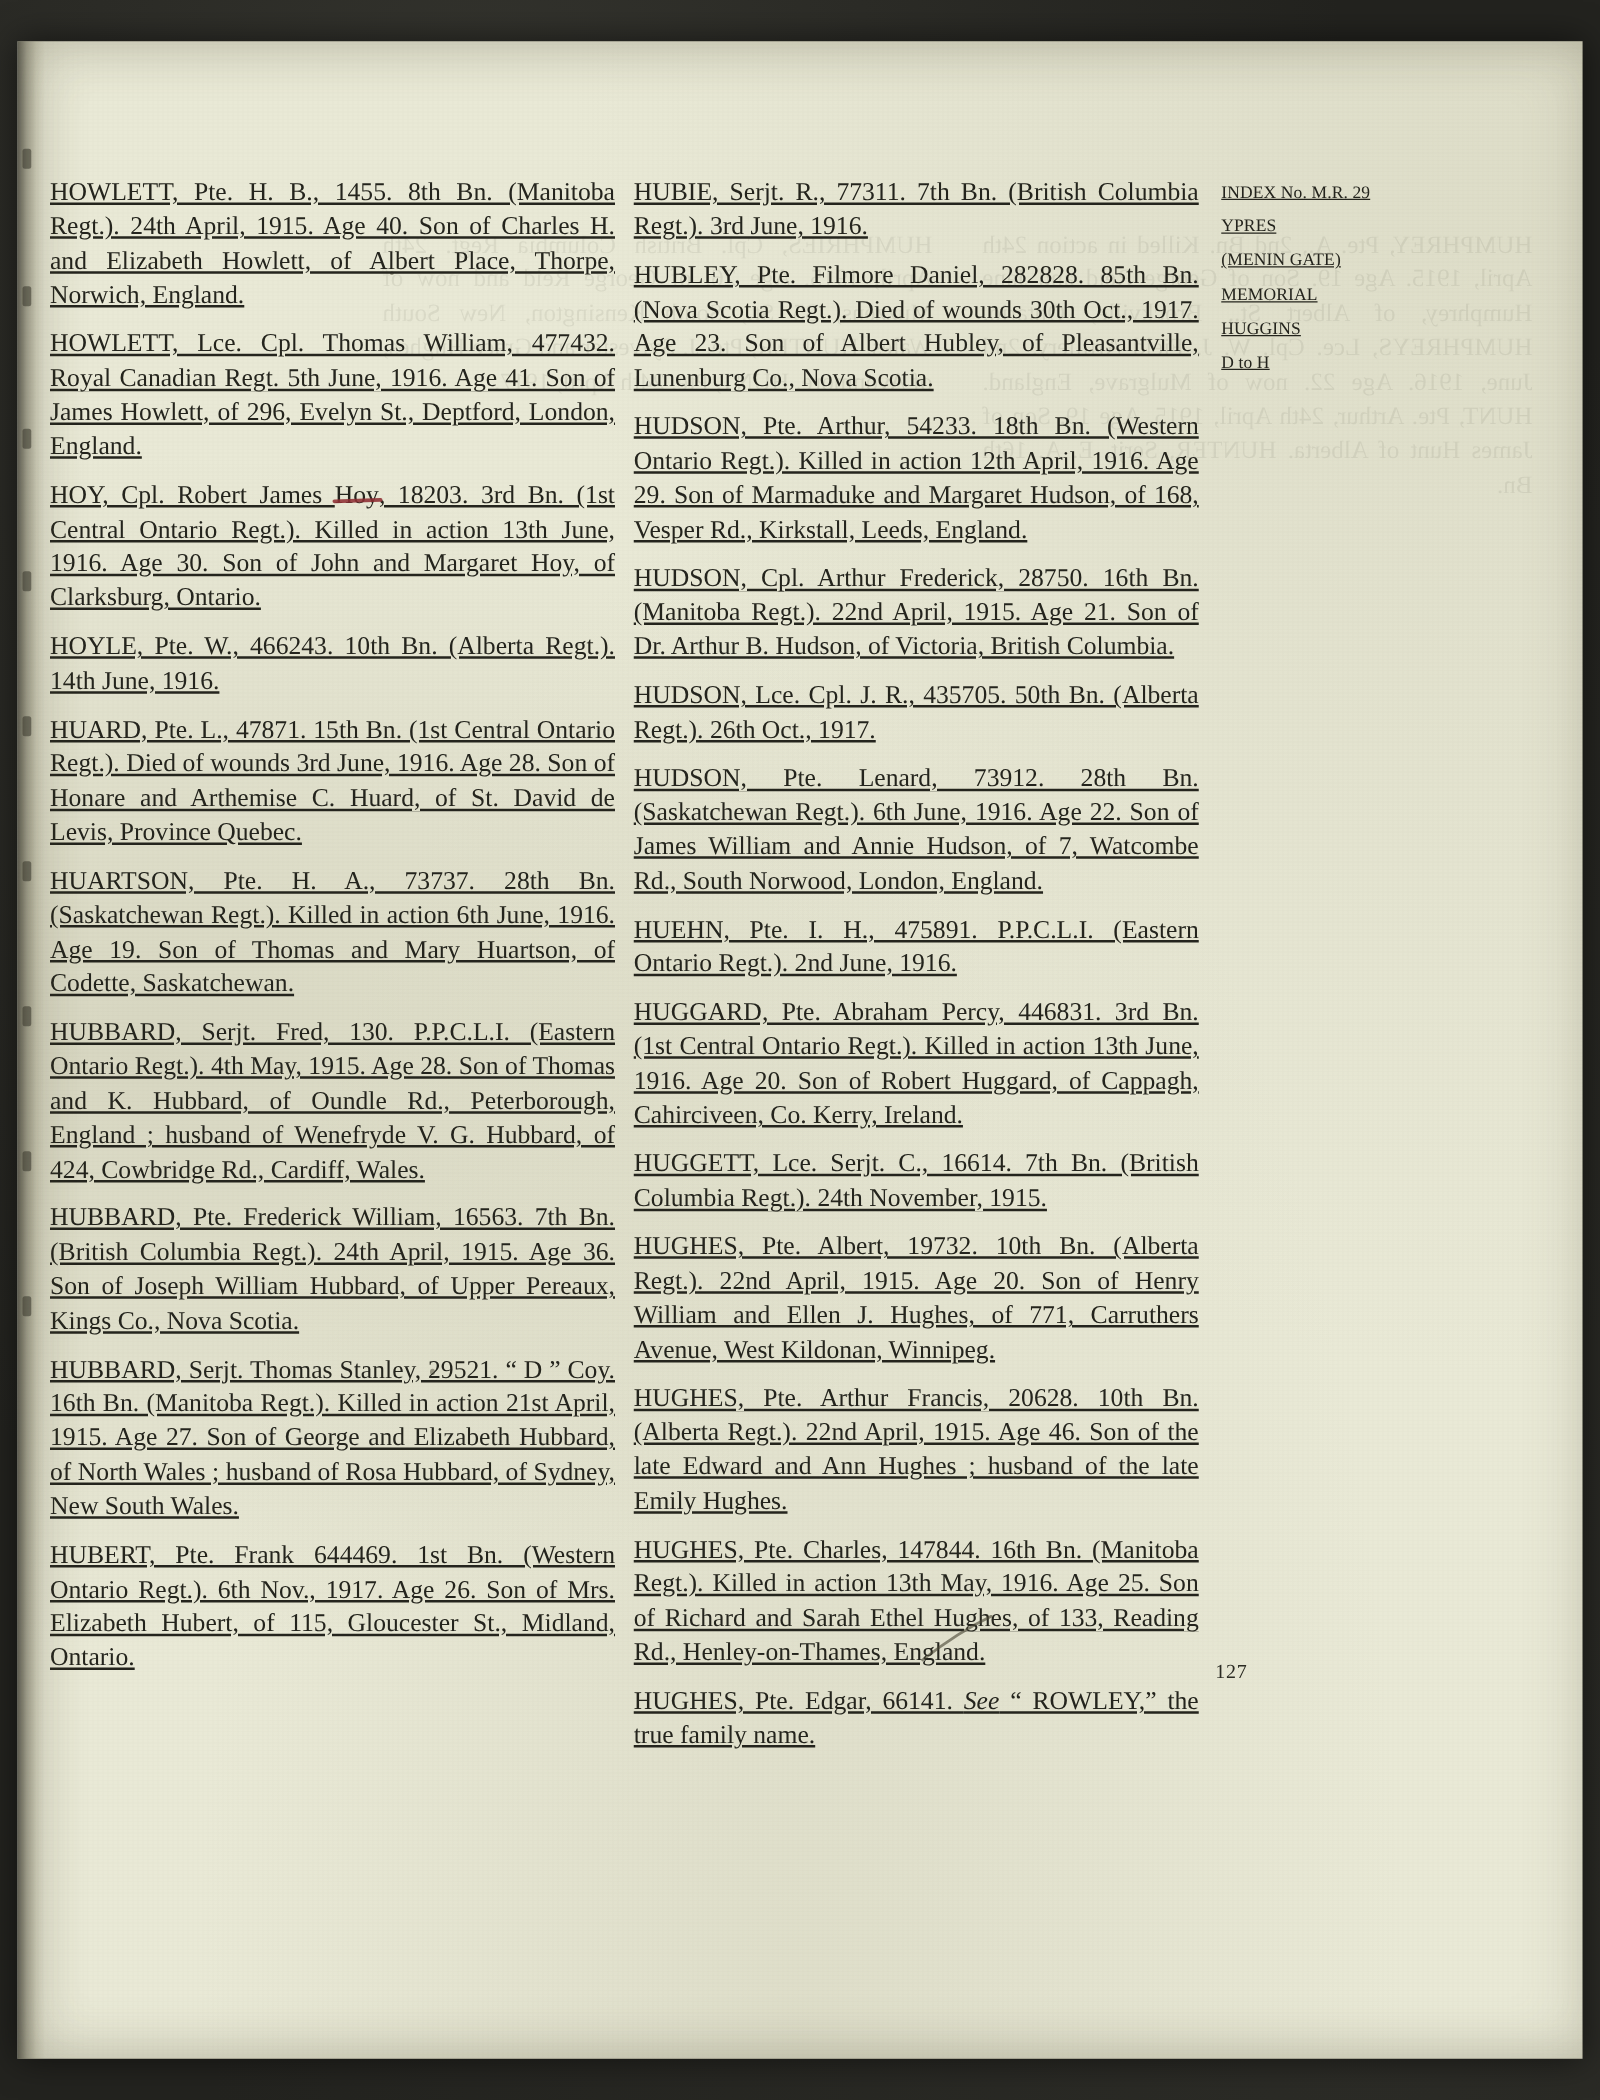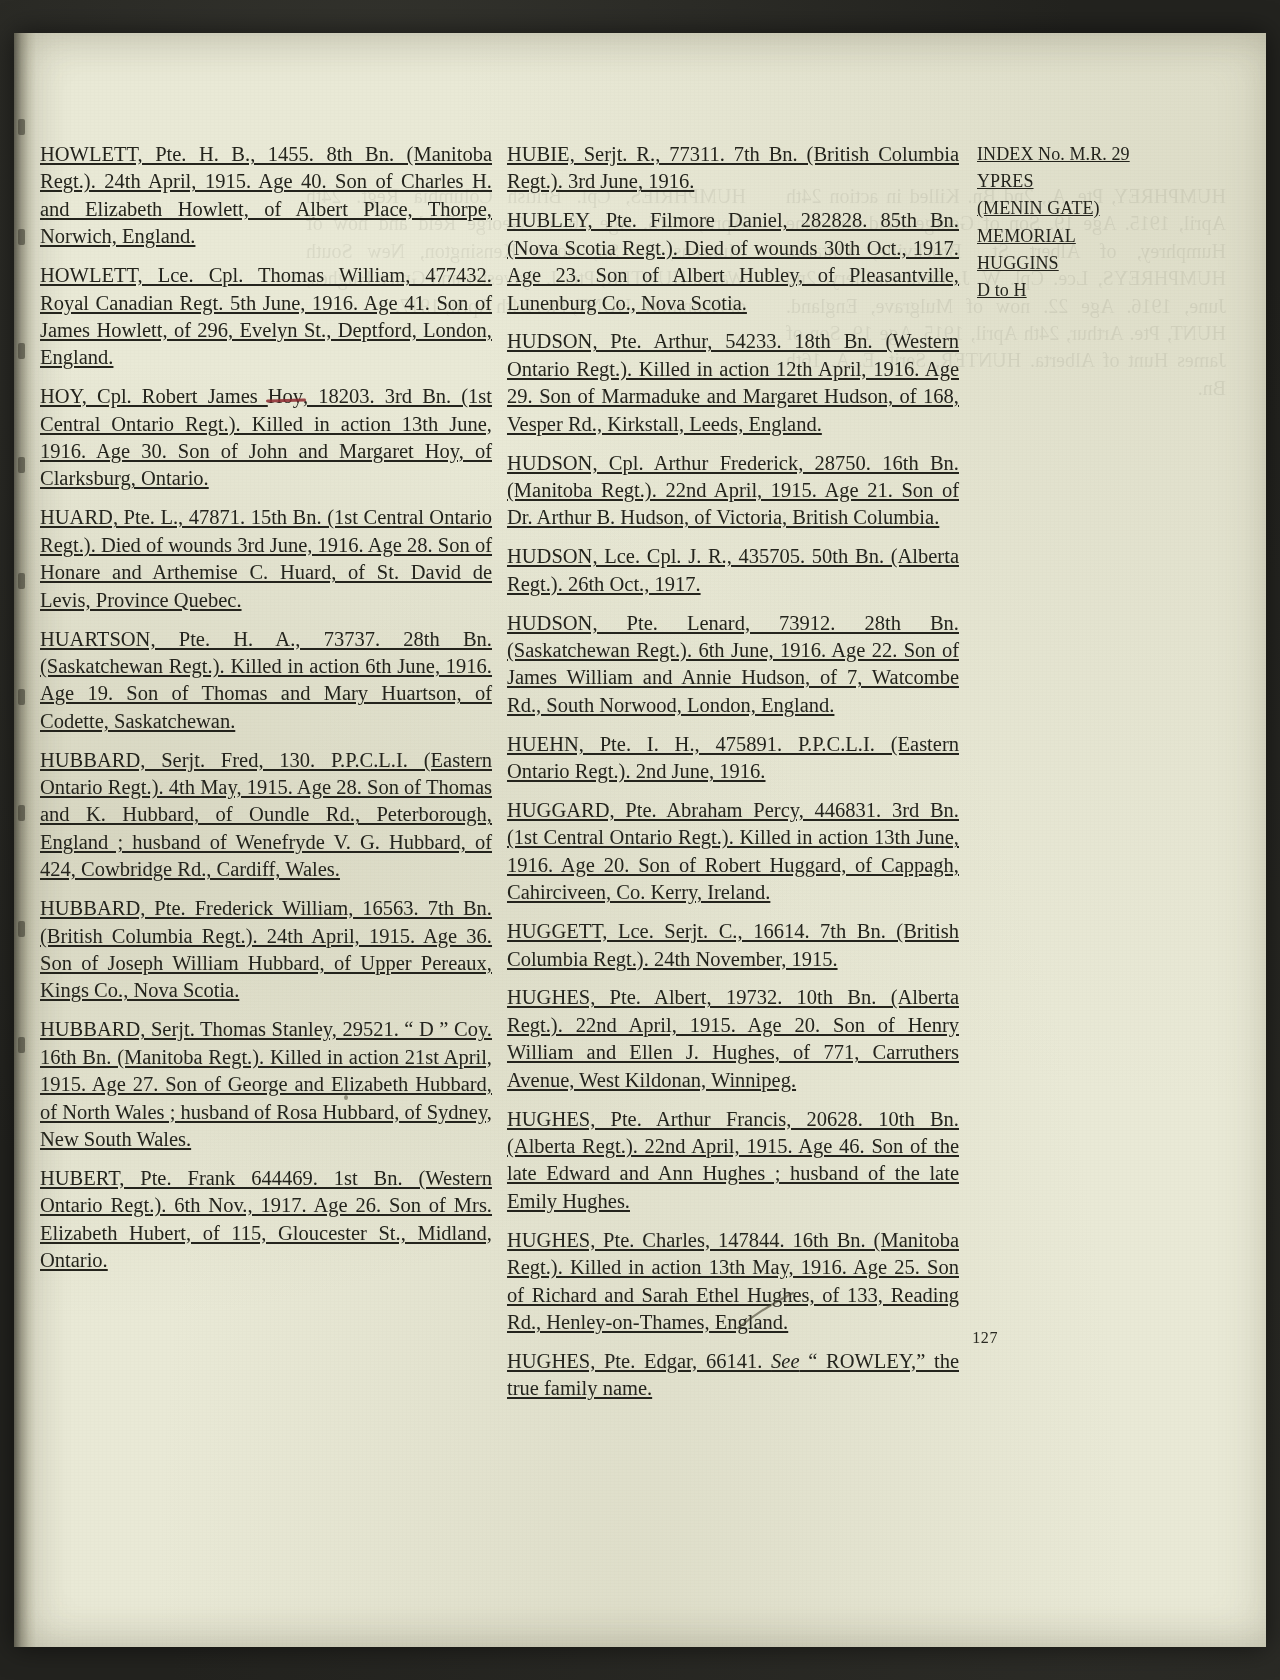--- a/index.html
+++ b/index.html
@@ -102,21 +102,21 @@
     text-justify: inter-word;
     margin: 0 0 11.5px 0;
     hyphens: manual;
     color: #24241d;
     text-rendering: optimizeLegibility;
   }
   .entry:last-child { margin-bottom: 0; }
 
   
   .index-block {
-    font-size: 18px;
+    font-size: 14px;
     line-height: 27.2px;
     color: #24241d;
     white-space: nowrap;
   }
   .index-block div { letter-spacing: .1px; }
 
   .ital { font-style: italic; }
 
   
   .strike {
@@ -221,20 +221,21 @@
 
   <div class="content">
     <div class="columns">
 
       <div class="col col-left">
         <p class="entry">HOWLETT, Pte. H. B., 1455. 8th Bn. (Manitoba Regt.). 24th April, 1915. Age 40. Son of Charles H. and Elizabeth Howlett, of Albert Place, Thorpe, Norwich, England.</p>
         <p class="entry">HOWLETT, Lce. Cpl. Thomas William, 477432. Royal Canadian Regt. 5th June, 1916. Age 41. Son of James Howlett, of 296, Evelyn St., Deptford, London, England.</p>
 
         <p class="entry"><span>HOY, Cpl. Robert James </span><span class="strike">Hoy</span><span>, 18203. 3rd Bn. (1st Central Ontario Regt.). Killed in action 13th June, 1916. Age 30. Son of John and Margaret Hoy, of Clarksburg, Ontario.</span></p>
 
+        <p class="entry">HOYLE, Pte. W., 466243. 10th Bn. (Alberta Regt.). 14th June, 1916.</p>
         <p class="entry">HUARD, Pte. L., 47871. 15th Bn. (1st Central Ontario Regt.). Died of wounds 3rd June, 1916. Age 28. Son of Honare and Arthemise C. Huard, of St. David de Levis, Province Quebec.</p>
         <p class="entry">HUARTSON, Pte. H. A., 73737. 28th Bn. (Saskatchewan Regt.). Killed in action 6th June, 1916. Age 19. Son of Thomas and Mary Huartson, of Codette, Saskatchewan.</p>
         <p class="entry">HUBBARD, Serjt. Fred, 130. P.P.C.L.I. (Eastern Ontario Regt.). 4th May, 1915. Age 28. Son of Thomas and K. Hubbard, of Oundle Rd., Peterborough, England ; husband of Wenefryde V. G. Hubbard, of 424, Cowbridge Rd., Cardiff, Wales.</p>
         <p class="entry">HUBBARD, Pte. Frederick William, 16563. 7th Bn. (British Columbia Regt.). 24th April, 1915. Age 36. Son of Joseph William Hubbard, of Upper Pereaux, Kings Co., Nova Scotia.</p>
         <p class="entry">HUBBARD, Serjt. Thomas Stanley, 29521. “ D ” Coy. 16th Bn. (Manitoba Regt.). Killed in action 21st April, 1915. Age 27. Son of George and Elizabeth Hubbard, of North Wales ; husband of Rosa Hubbard, of Sydney, New South Wales.</p>
         <p class="entry">HUBERT, Pte. Frank 644469. 1st Bn. (Western Ontario Regt.). 6th Nov., 1917. Age 26. Son of Mrs. Elizabeth Hubert, of 115, Gloucester St., Midland, Ontario.</p>
       </div>
 
       <div class="col col-mid">
         <p class="entry">HUBIE, Serjt. R., 77311. 7th Bn. (British Columbia Regt.). 3rd June, 1916.</p>

